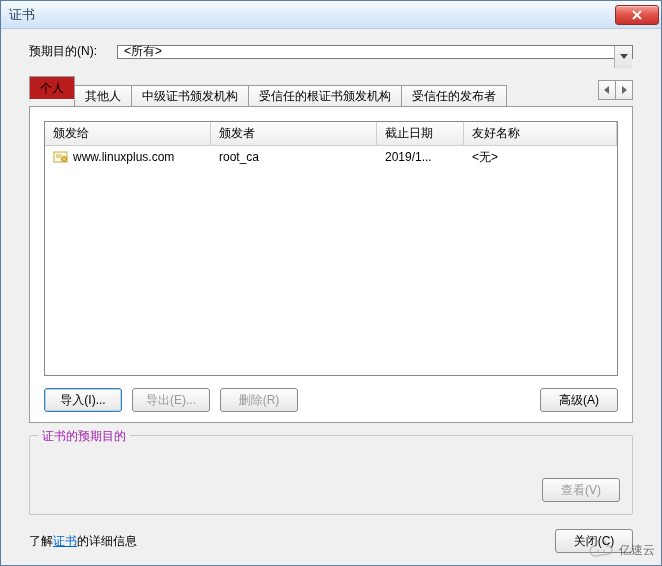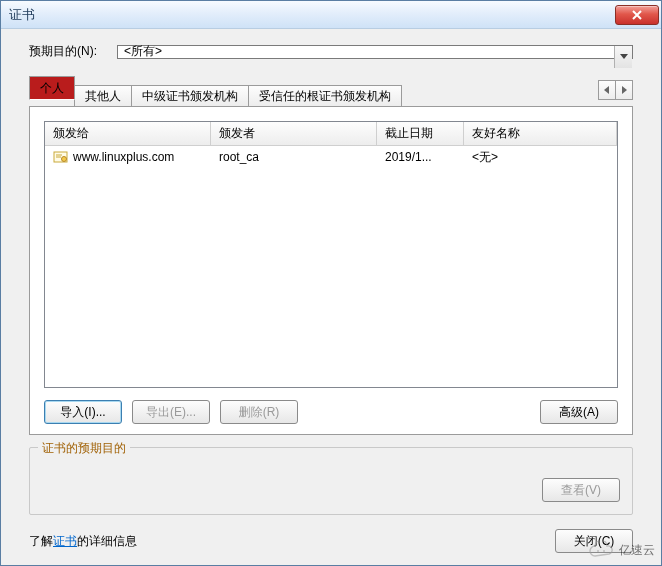--- a/index.html
+++ b/index.html
@@ -27,22 +27,22 @@
 .list-row{display:flex;height:22px;align-items:center}
 .list-row .col{padding:2px 8px;display:flex;align-items:center;gap:4px;color:#000;font-family:"SimSun",monospace}
 .col-1{width:166px}.col-2{width:166px}.col-3{width:87px}.col-4{flex:1}
 .cert-icon{width:16px;height:14px;display:inline-block}
 .btn-row{display:flex;gap:10px;margin-top:12px;}
 .btn{height:24px;padding:0 12px;border:1px solid #8a8a8a;background:linear-gradient(#fdfdfd,#e7e7e7);border-radius:3px;display:inline-flex;align-items:center;justify-content:center;color:#000;min-width:78px}
 .btn.primary{border:1px solid #3c7fb1;box-shadow:0 0 0 1px #a8d8f0 inset}
 .btn.disabled{color:#9a9a9a}
 .spacer{flex:1}
 .group{border:1px solid #c9c9c9;border-radius:2px;padding:10px 12px 12px;position:relative;margin-top:6px}
-.group-title{position:absolute;top:-8px;left:8px;background:#f0f0f0;padding:0 4px;color:#a16207}
-.group-row{display:flex;justify-content:flex-end;margin-top:20px}
+.group-title{position:absolute;top:-8px;left:8px;background:#f0f0f0;padding:0 4px;color:#a21caf}
+.group-row{display:flex;justify-content:flex-end;margin-top:32px}
 .bottom-row{display:flex;align-items:center;margin-top:8px}
 .link-text{color:#0066cc;text-decoration:underline;cursor:pointer}
 .cursor{position:absolute;left:218px;top:294px;pointer-events:none}
 .watermark{position:absolute;right:6px;bottom:6px;opacity:.55;display:flex;align-items:center;gap:4px;color:#000000;font-size:16px;pointer-events:none}
 .watermark .cloud{width:28px;height:18px}
 </style>
 </head>
 <body>
 
 <div class="window">
@@ -76,20 +76,23 @@
           <span>个人</span>
         </div>
       <div class="tab">
           <span>其他人</span>
         </div>
       <div class="tab">
           <span>中级证书颁发机构</span>
         </div>
       <div class="tab">
           <span>受信任的根证书颁发机构</span>
+        </div>
+      <div class="tab">
+          <span>受信任的发布者</span>
         </div>
       <div class="tab-scroll">
         <div class="scroll-btn">
             <svg width="6" height="8" viewBox="0 0 6 8">
               <path d="M5 0 L0 4 L5 8 Z" fill="#666"></path>
             </svg>
           </div>
         <div class="scroll-btn">
             <svg width="6" height="8" viewBox="0 0 6 8">
               <path d="M1 0 L6 4 L1 8 Z" fill="#666"></path>

